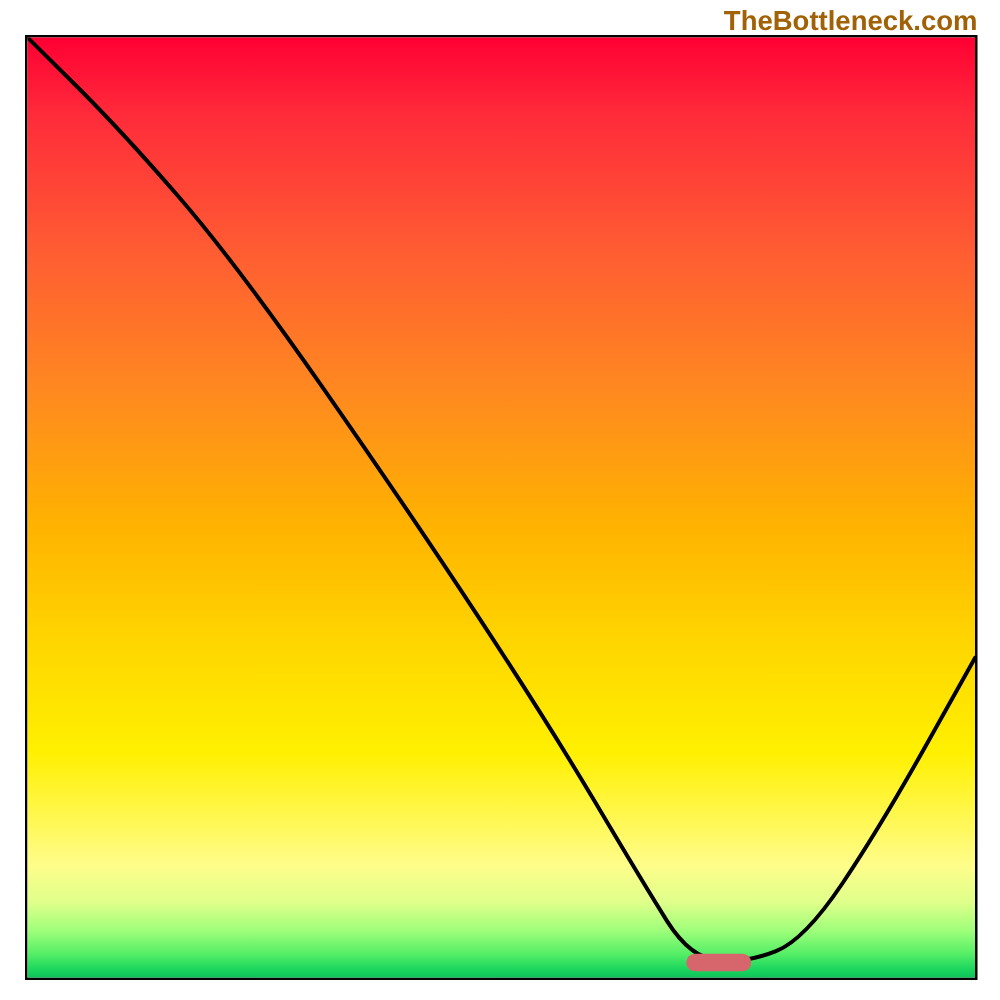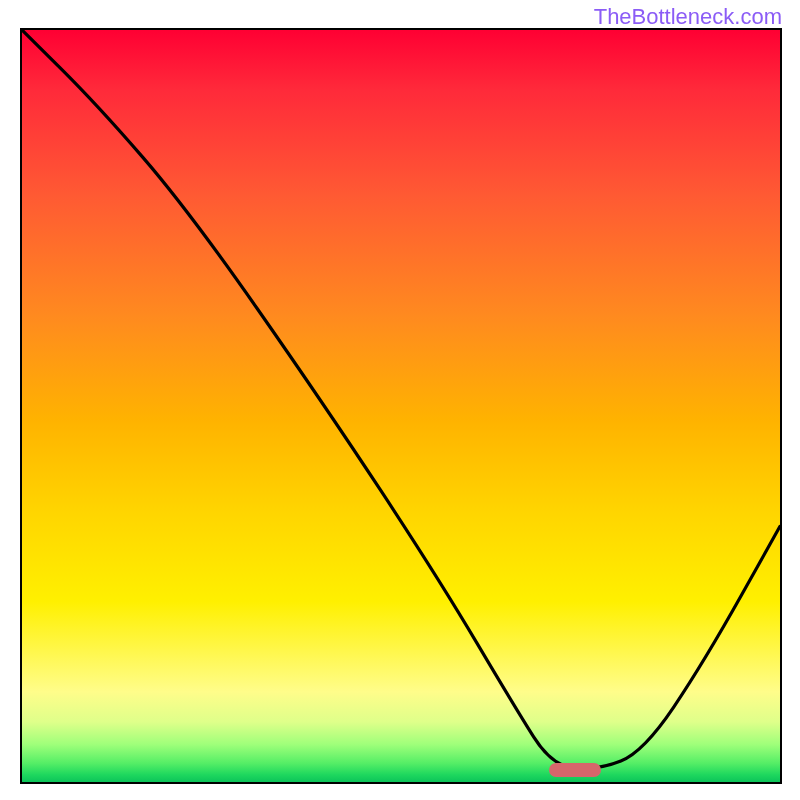--- a/index.html
+++ b/index.html
@@ -14,21 +14,21 @@
       #ffd500 64%,
       #fff000 76%,
       #fffd8a 88%,
       #dfff8a 92%,
       #9fff7a 95%,
       #55ee66 97.5%,
       #1fd85e 99%,
       #0cc45a 100%)}
   svg.curve{position:absolute;left:0;top:0;width:100%;height:100%}
   .marker{position:absolute;width:52px;height:14px;border-radius:7px;background:#d6666b;transform:translate(-50%,-50%)}
-  .wm{position:absolute;right:18px;top:4px;font-size:22px;font-weight:400;color:#8b5cf6}
+  .wm{position:absolute;right:18px;top:4px;font-size:22px;font-weight:700;color:#a16207}
 </style>
 </head>
 <body>
 
 <div class="wm">TheBottleneck.com</div>
 
 <div class="frame">
   <div class="gradient"></div>
 
   <svg class="curve" viewBox="0 0 760 754" preserveAspectRatio="none">

